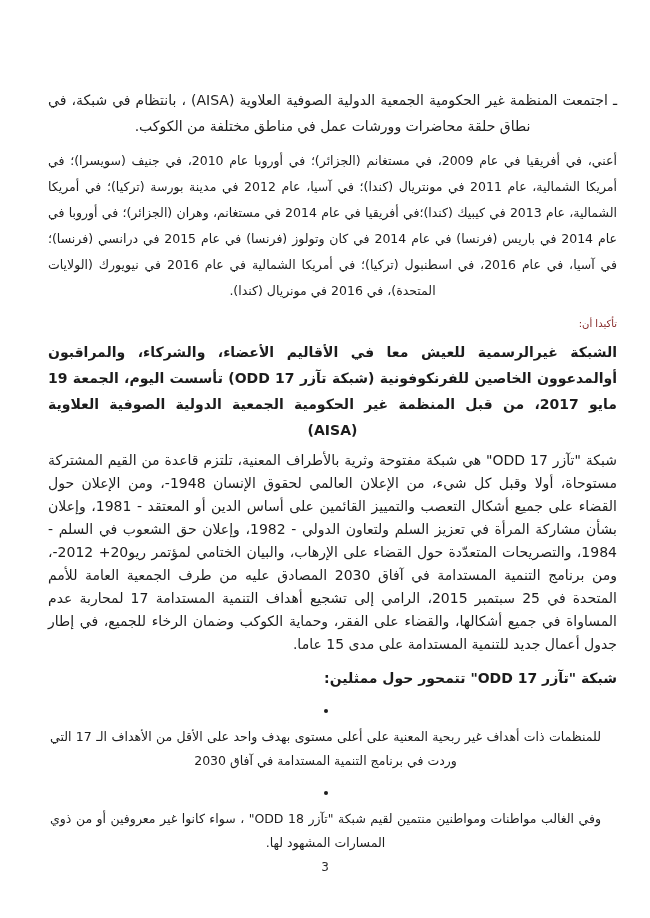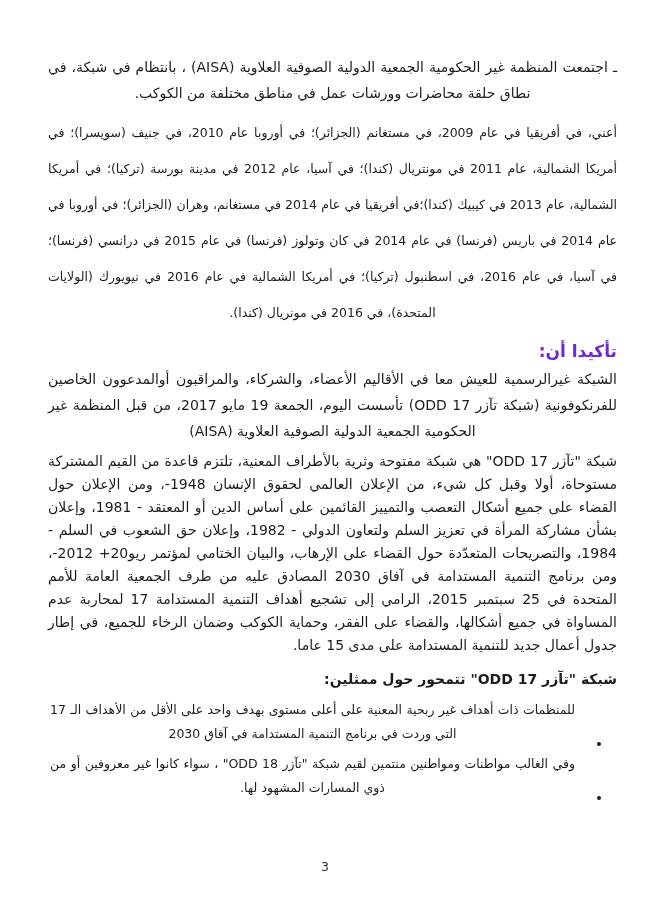--- a/index.html
+++ b/index.html
@@ -15,66 +15,68 @@
     color: #1c1c1c;
   }
   .page {
     position: absolute;
     inset: 0;
     box-sizing: border-box;
     padding: 54px 33px 0 48px;
     overflow: hidden;
     direction: rtl;
     unicode-bidi: embed;
+    margin-top: 33px;
   }
   p { margin: 0; }
   .naskh {
     font-family: "DejaVu Sans", sans-serif;
     font-size: 14px;
     line-height: 26px;
   }
   .kufi {
     font-family: "DejaVu Sans", sans-serif;
     font-size: 12.5px;
-    line-height: 36px;
+    line-height: 26px;
   }
   .jc {
     text-align: justify;
     text-align-last: center;
   }
   .jr {
     text-align: justify;
     text-align-last: right;
   }
   .opening     { margin-bottom: 9px; }
   .locations   { margin-bottom: 7px; }
   .heading {
-    color: #6d28d9;
-    font-size: 17px;
-    font-weight: bold;
+    color: #7f1d1d;
+    font-size: 10px;
+    font-weight: normal;
     margin: 0 0 2px 0;
   }
-  .founding    { margin-bottom: 6px; }
+  .founding    { margin-bottom: 6px; font-weight: bold; }
   .values {
     line-height: 23px;
     margin-bottom: 9px;
   }
   .list-intro {
     font-weight: bold;
     margin-bottom: 6px;
   }
   .bullets {
     padding-right: 16px;
     padding-left: 2px;
   }
   .bullet-item {
     display: flex;
-    align-items: flex-end;
-    gap: 22px;
+    align-items: center;
+    gap: 12px;
     margin-bottom: 6px;
+    flex-direction: column;
   }
   .bullet-dot {
     flex: none;
     width: 4px;
     height: 4px;
     background: #1c1c1c;
     border-radius: 50%;
     margin-top: 12px;
   }
   .bullet-text {

